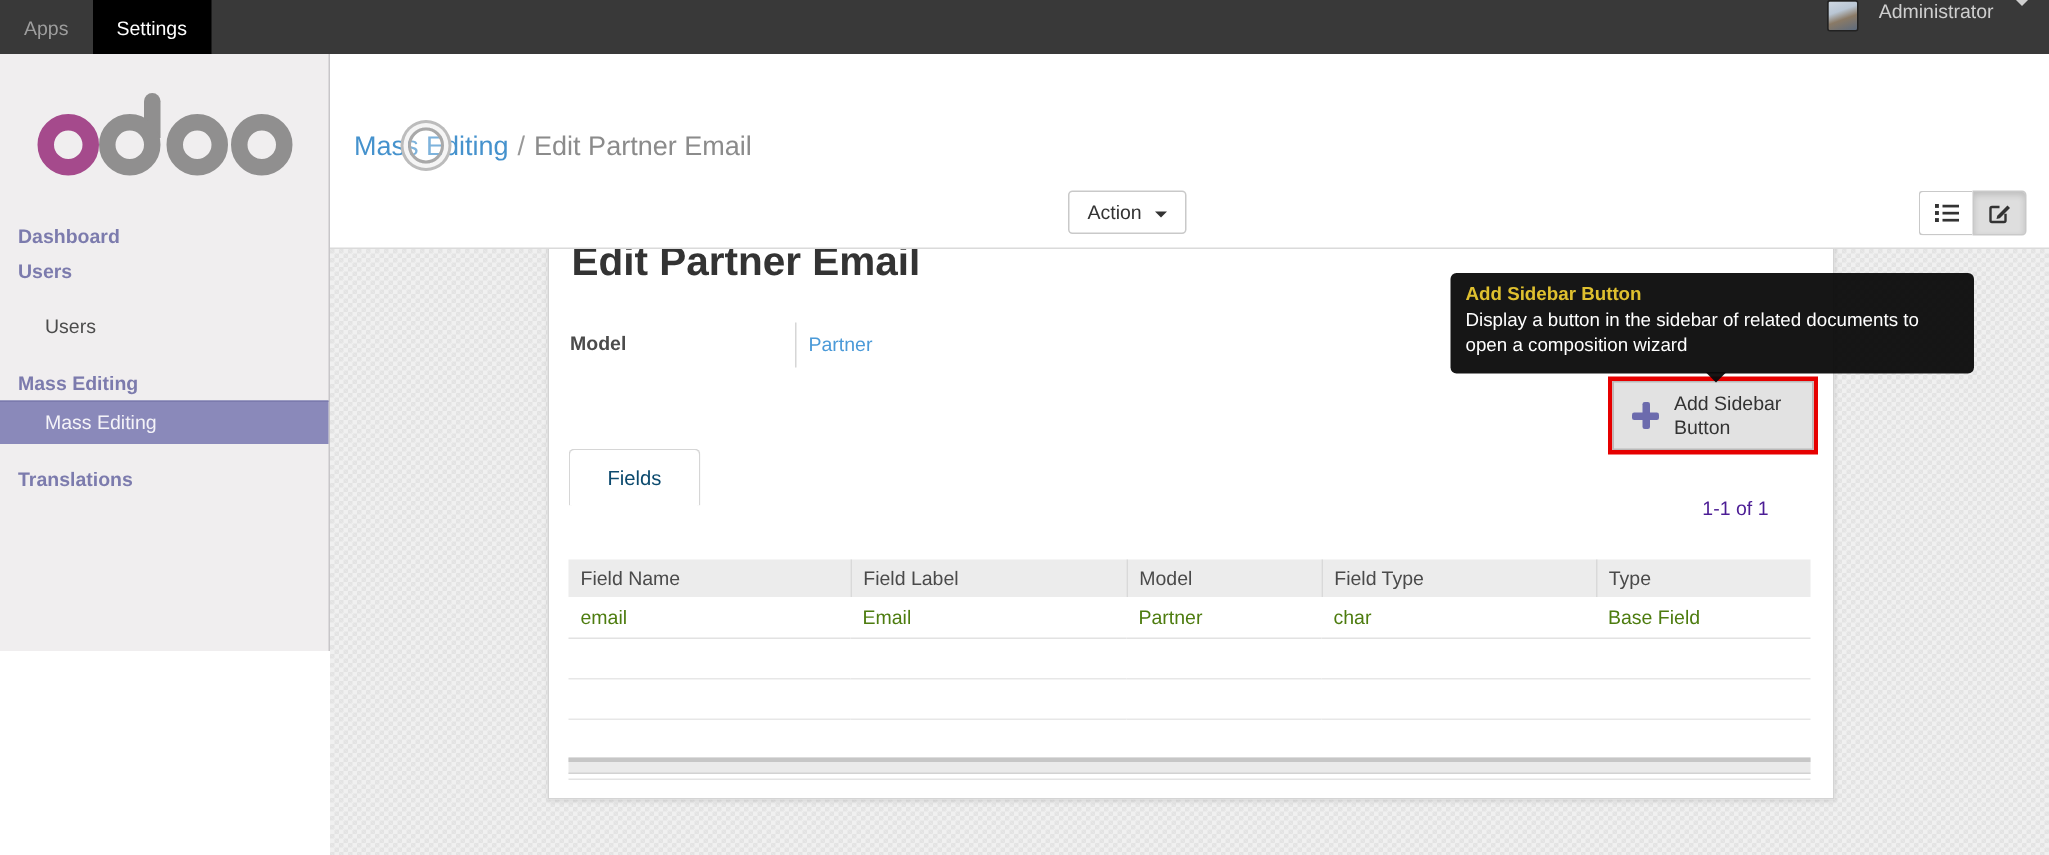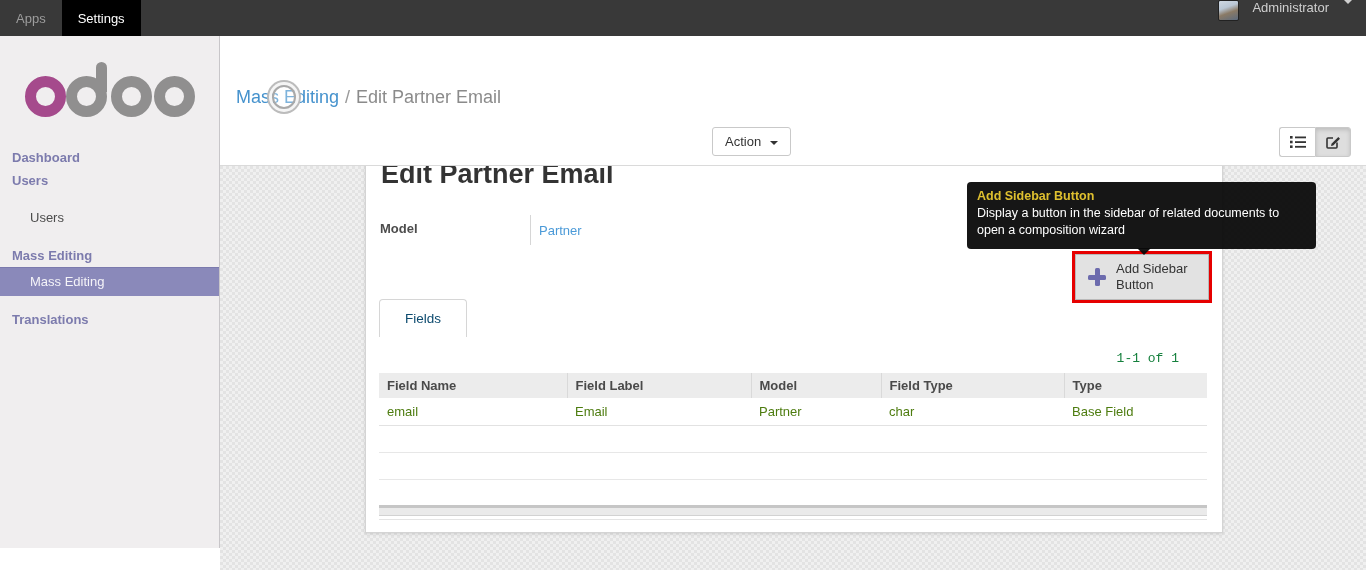--- a/index.html
+++ b/index.html
@@ -17,21 +17,21 @@
   .avatar { width:21px; height:21px; border-radius:2px;
     background:linear-gradient(160deg,#cfd8e2 0%,#b9c6d4 35%,#8a7a66 60%,#5d6b7e 100%);
     border:1px solid #222; }
   .user-name { font-size:13px; color:#cfcfcf; }
   .caret { width:0; height:0; border-left:4px solid transparent;
     border-right:4px solid transparent; border-top:4px solid currentColor;
     display:inline-block; margin-left:2px; }
   .user-menu .caret { color:#cfcfcf; }
 
   
-  .sidebar { position:absolute; left:0; top:36px; width:220px; height:512px;
+  .sidebar { position:absolute; left:0; top:36px; width:220px; height:398px;
     background:#f0eeef; border-right:1px solid #c8c6c9; z-index:10; }
   .logo { position:relative; margin:26px 0 0 25px; height:58px; width:170px; }
   .logo .ring { position:absolute; top:14px; width:41px; height:41px;
     border:11px solid #908f8f; border-radius:50%; }
   .logo .ring.o1 { left:0; border-color:#a54a8c; }
   .logo .ring.d  { left:41px; }
   .logo .ring.o3 { left:86px; }
   .logo .ring.o4 { left:129px; }
   .logo .stem { position:absolute; left:71px; top:0; width:11px; height:30px;
     background:#908f8f; border-radius:6px 6px 0 0; }
@@ -113,27 +113,27 @@
     width:18px; height:5px; background:#6c6bad; border-radius:1.5px; }
   .add-btn-label { font-size:13px; color:#333; line-height:1.25; }
 
   
   .tab { position:absolute; left:13px; top:152px; width:88px; height:38px;
     background:#fff; border:1px solid #d6d6d6; border-bottom:none;
     border-radius:4px 4px 0 0; display:flex; align-items:center;
     justify-content:center; font-size:13.5px; color:#0c4a6e; cursor:pointer; }
 
   
-  .pager { position:absolute; right:43px; top:204px; font-size:13px; color:#15803d;
-    cursor:pointer;font-family:Liberation Mono, monospace; }
+  .pager { position:absolute; right:43px; top:184px; font-size:13px; color:#4c1d95;
+    cursor:pointer; }
 
   
   .fields-table { position:absolute; left:13px; top:226px; width:828px;
     border-collapse:collapse; table-layout:fixed; font-size:13px; }
-  .fields-table th { background:#ececec; text-align:left; font-weight:bold;
+  .fields-table th { background:#ececec; text-align:left; font-weight:normal;
     color:#4a4a4a; padding:4px 8px; height:25px;
     border-right:1px solid #d9d9d9; cursor:pointer; }
   .fields-table th:last-child { border-right:none; }
   .fields-table td { padding:5px 8px; height:27px; color:#4d7c0f;
     border-bottom:1px solid #e2e2e2; }
   .fields-table tr.empty td { border-bottom:1px solid #e7e7e7; }
   .fields-table tr.empty.last td { border-bottom:none; }
   .col-0{width:188px} .col-1{width:184px} .col-2{width:130px}
   .col-3{width:183px} .col-4{width:143px}
 

